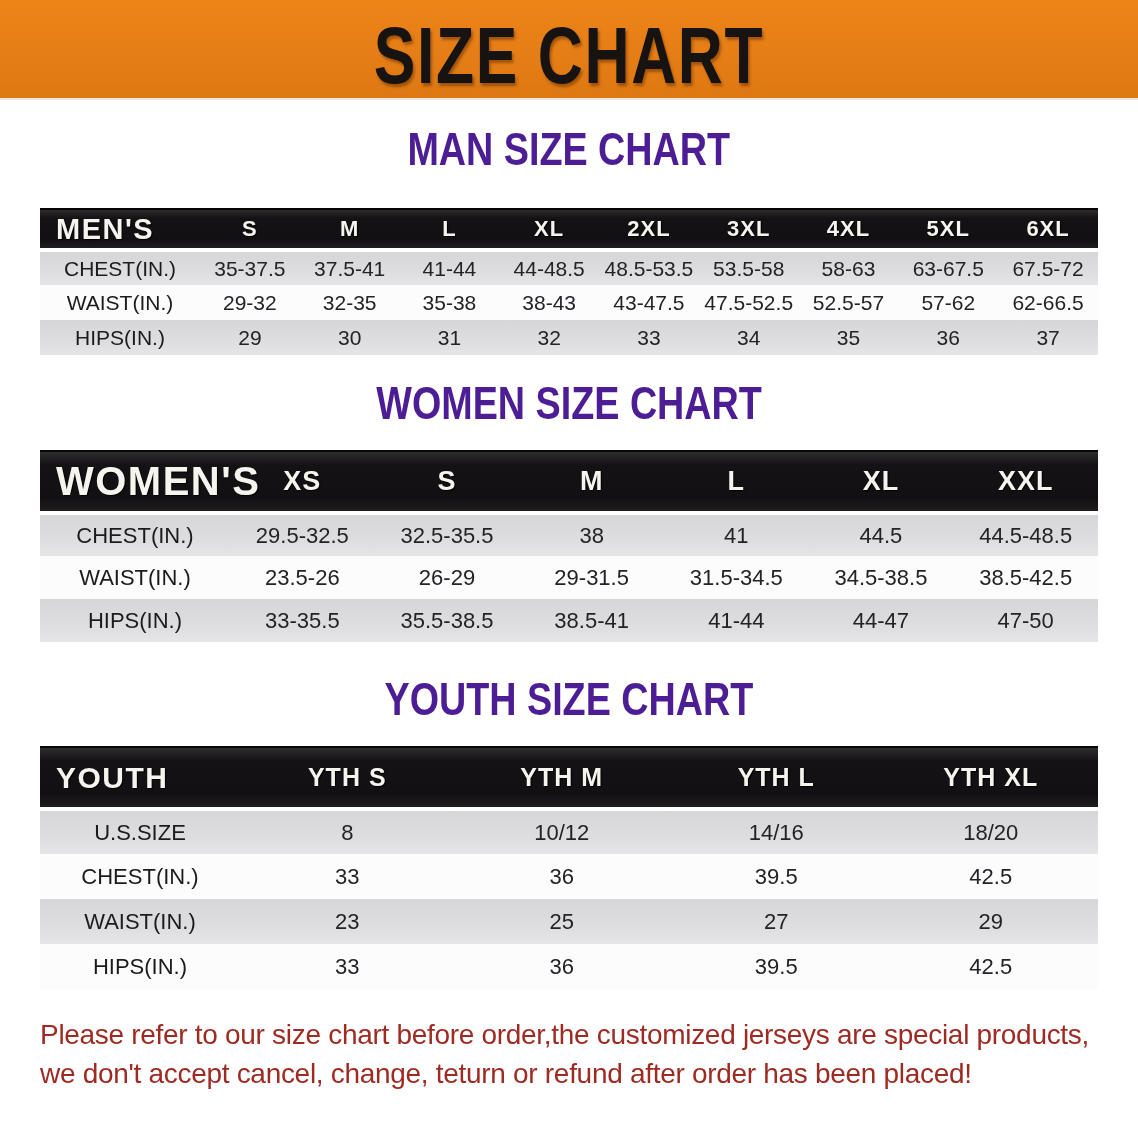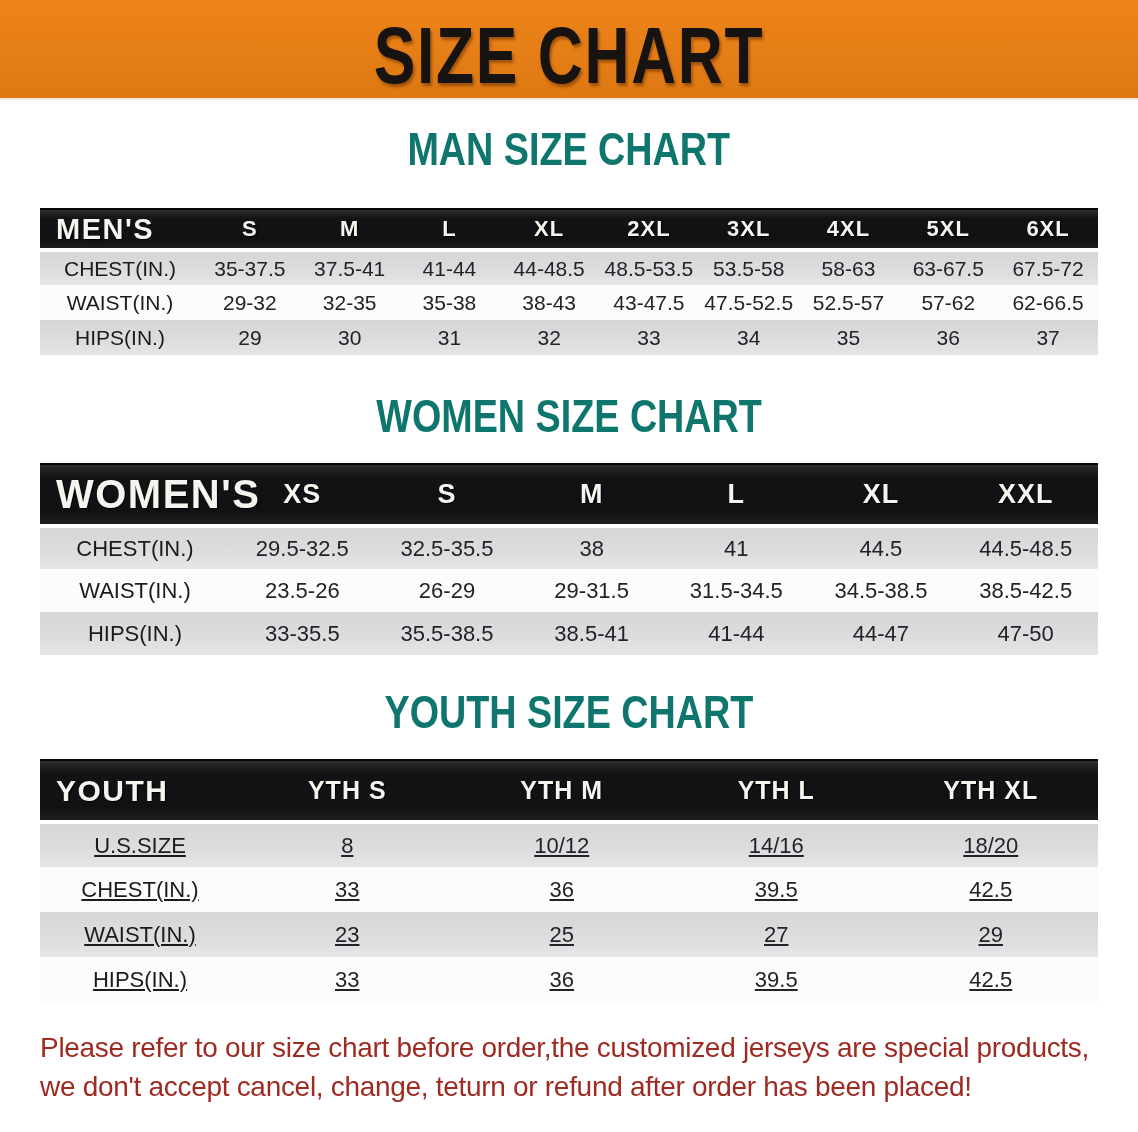--- a/index.html
+++ b/index.html
@@ -14,27 +14,27 @@
     display:flex; align-items:flex-end; justify-content:center;
     border-bottom:2px solid #f4e9da;
   }
   .banner-title {
     display:inline-block; font-size:76px; font-weight:800; color:#171310;
     letter-spacing:2px; transform:scaleX(.82) scaleY(1.06);
     text-shadow:2px 3px 3px rgba(92,41,0,.5);
     white-space:nowrap;
   }
   
-  .section-heading { text-align:center; line-height:1; color:#0f766e; }
+  .section-heading { text-align:center; line-height:1; color:#4c1d95; }
   .section-heading .cond {
     display:inline-block; font-size:46px; font-weight:800;
     transform:scaleX(.82); letter-spacing:0; white-space:nowrap;
   }
   .heading-man   { margin-top:26px; }
-  .heading-women { margin-top:38px; }
+  .heading-women { margin-top:25px; }
   .heading-youth { margin-top:34px; }
   
   .table-host { margin-top:36px; }
   .table-host.women-host, .table-host.youth-host { margin-top:24px; }
   .size-table {
     width:1058px; margin:0 auto; border-collapse:collapse; table-layout:fixed;
   }
   .size-table thead th {
     background:linear-gradient(180deg,#2e2c2d 0%, #141214 22%, #121013 78%, #1f1d1e 100%);
     color:#f6f4ee; font-weight:700; text-align:center; vertical-align:middle;
@@ -58,21 +58,21 @@
   .men-host td          { height:35px; font-size:21px; }
   .men-host th:first-child, .men-host td:first-child { width:160px; }
   
   .women-host th        { height:62px; font-size:27px; }
   .women-host th.corner { font-size:40px; }
   .women-host td        { height:43px; font-size:22px; }
   .women-host th:first-child, .women-host td:first-child { width:190px; }
   
   .youth-host th        { height:62px; font-size:25px; }
   .youth-host th.corner { font-size:30px; }
-  .youth-host td        { height:45px; font-size:22px;text-decoration:underline; }
+  .youth-host td        { height:45px; font-size:22px; }
   .youth-host th:first-child, .youth-host td:first-child { width:200px; }
   
   .disclaimer {
     margin:26px 38px 0 40px; color:#9e2a22;
     font-size:28px; line-height:1.40; letter-spacing:-0.3px;
   }
 </style>
 </head>
 <body>
 

